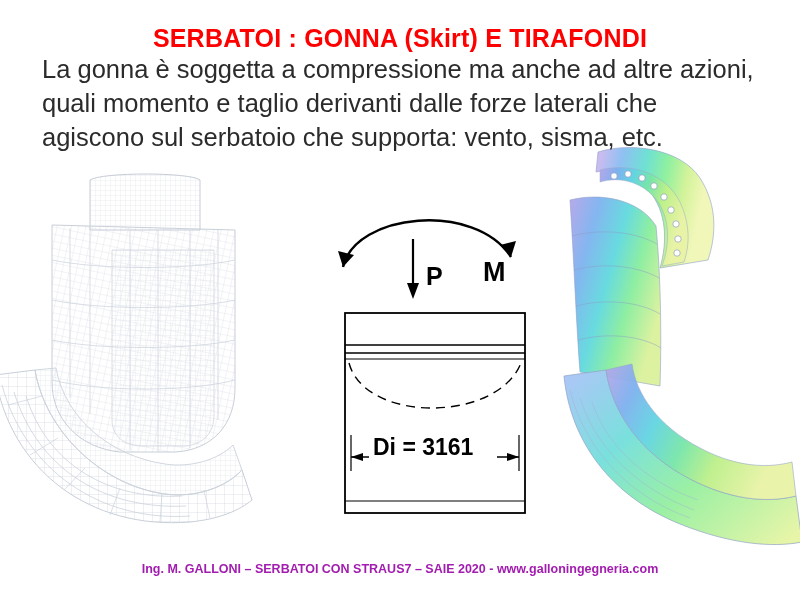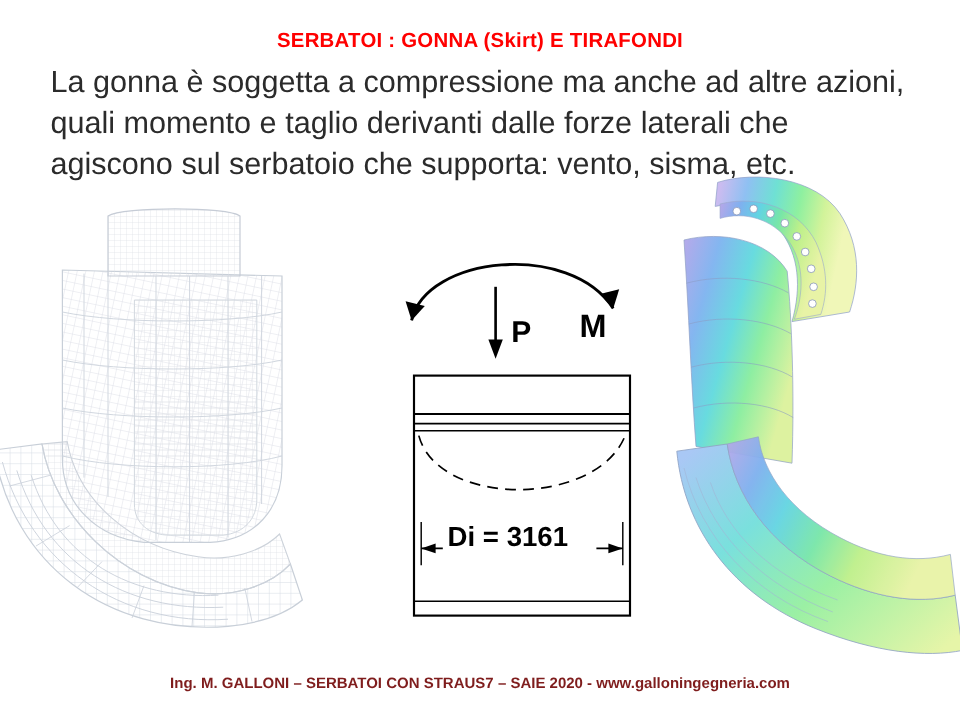--- a/index.html
+++ b/index.html
@@ -21,21 +21,21 @@
     height: 600px;
     background: #ffffff;
   }
 
   
   .title {
     position: absolute;
     left: 0; top: 24px;
     width: 800px;
     text-align: center;
-    font-size: 17px;
+    font-size: 25px;
     font-weight: bold;
     color: #FF0000;
     letter-spacing: 0.2px;
     white-space: nowrap;
   }
 
   
   .body-text {
     position: absolute;
     left: 42px; top: 52px;
@@ -47,21 +47,21 @@
   }
 
   
   .footer {
     position: absolute;
     left: 0; top: 562px;
     width: 800px;
     text-align: center;
     font-size: 12.5px;
     font-weight: bold;
-    color: #7f1d1d;
+    color: #a21caf;
     white-space: nowrap;
   }
 
   
   .fig {
     position: absolute;
   }
   #mesh-fig  { left: -10px; top: 170px; width: 330px; height: 400px; }
   #fem-fig   { left: 540px; top: 140px; width: 280px; height: 420px; }
   #sketch-fig{ left: 325px; top: 195px; width: 230px; height: 345px; }

